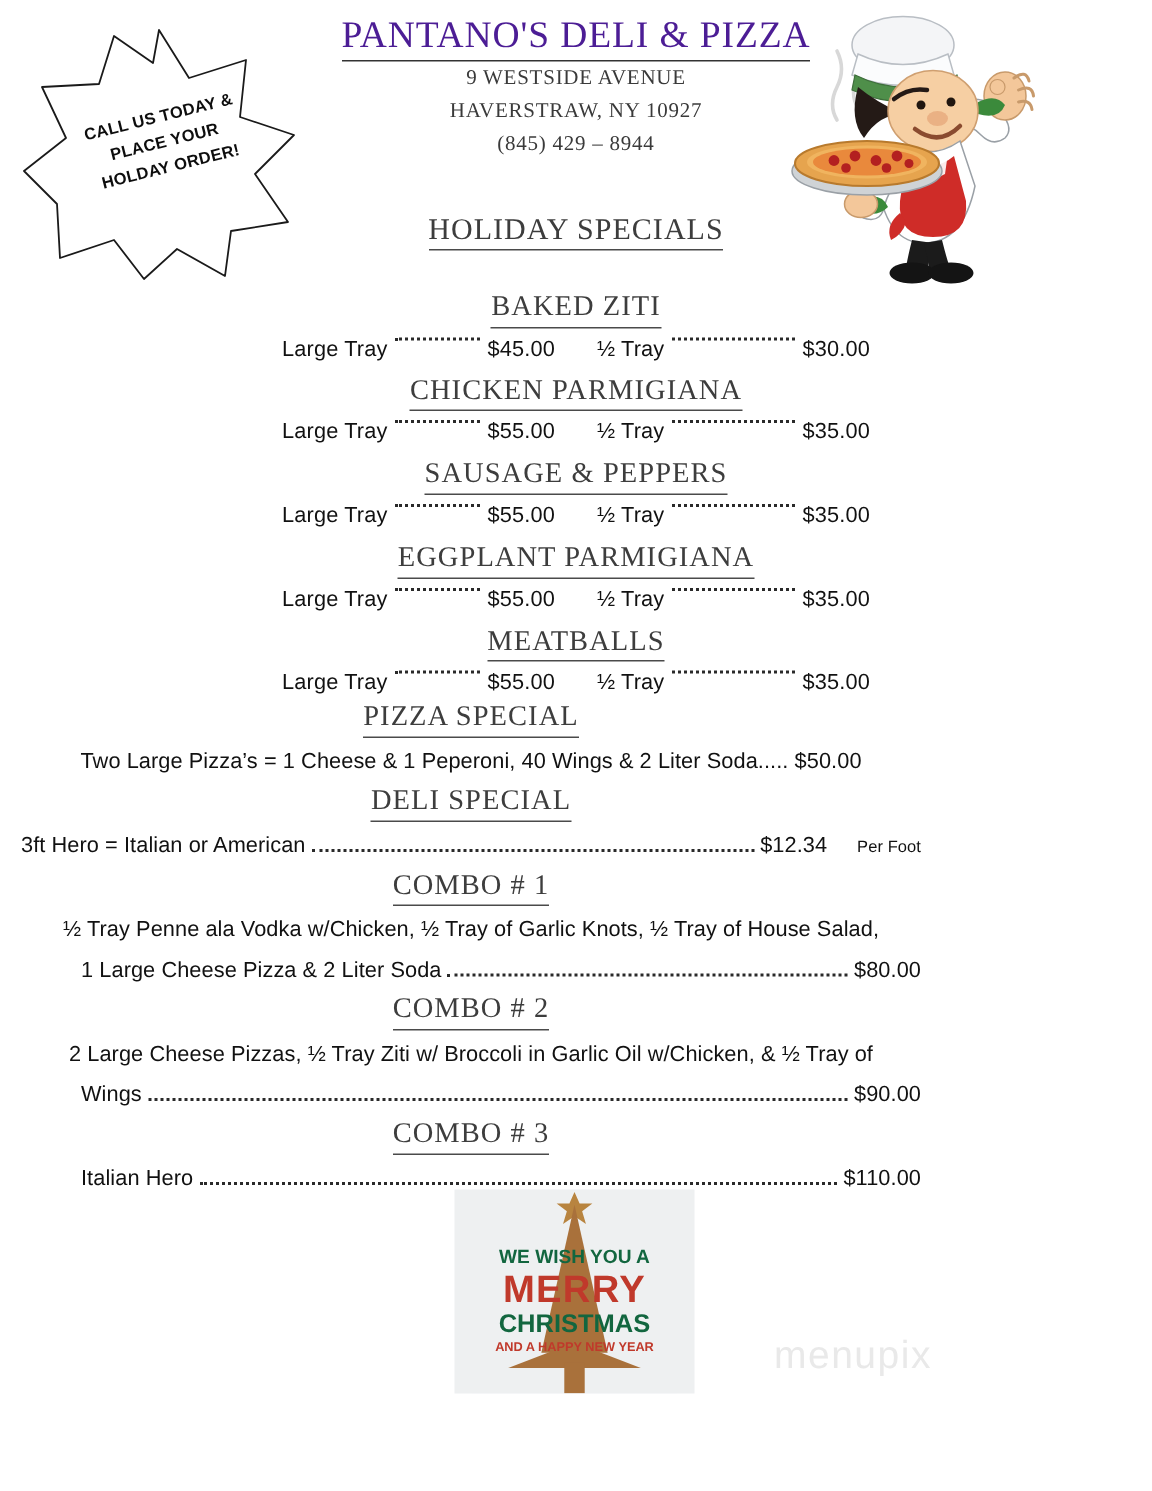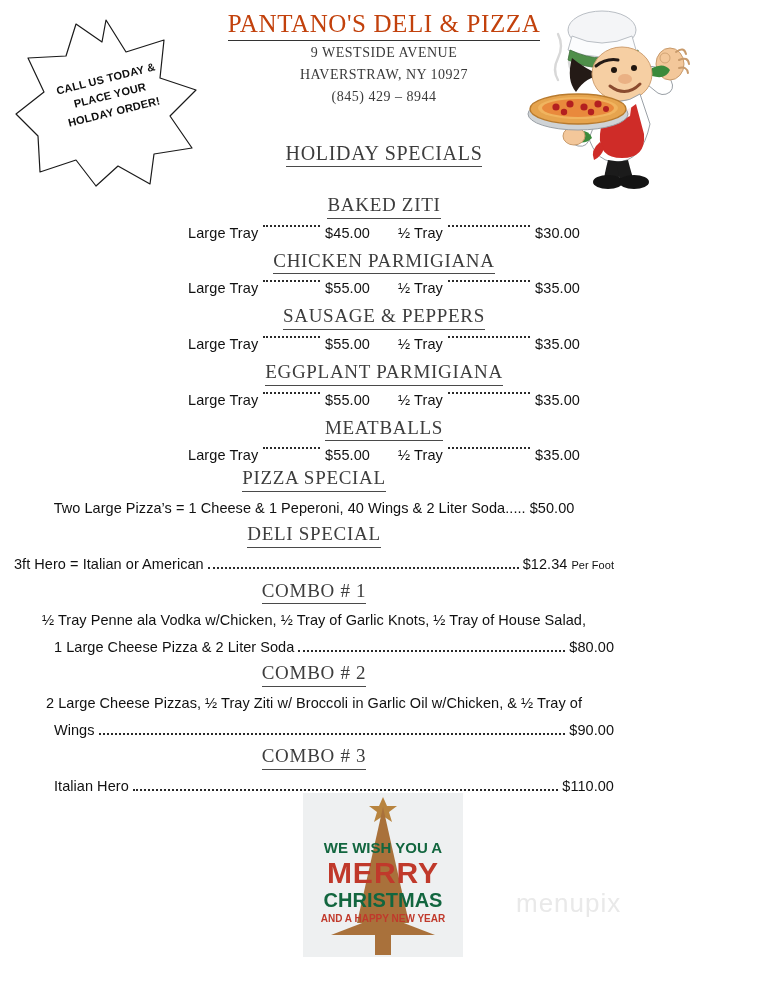--- a/index.html
+++ b/index.html
@@ -44,21 +44,21 @@
     width: 178px; height: 182px;
   }
   .chef svg { display: block; width: 100%; height: 100%; }
 
   
   .header { position: absolute; left: 0; top: 10px; width: 768px; text-align: center; }
   .shop-name {
     font-family: "Liberation Serif", serif;
     font-size: 25px;
     letter-spacing: .6px;
-    color: #c2410c;
+    color: #4c1d95;
     display: inline-block;
     border-bottom: 1.5px solid #333;
     padding-bottom: 1px;
     line-height: 1.15;
   }
   .addr-line {
     font-family: "Liberation Serif", serif;
     font-size: 14px;
     color: #3a3a3a;
     letter-spacing: .5px;
@@ -119,28 +119,28 @@
   .flow { display: flex; align-items: baseline; }
   .flow .txt { white-space: nowrap; }
   .flow .lead {
     flex: 1 1 auto;
     border-bottom: 2px dotted #2a2a2a;
     margin: 0 4px 4px 4px;
     min-width: 10px;
     height: 1px;
   }
   .flow .amt { white-space: nowrap; }
-  .perfoot { font-size: 11px; margin-left: 4px; }
+  .perfoot { font-size: 11px; margin-left: 20px; }
   .indent { padding-left: 40px; }
 
   
   .xmas {
     position: absolute;
     left: 303px; top: 793px;
-    width: 160px; height: 164px;
+    width: 160px; height: 136px;
     background: #eef0f1;
     overflow: hidden;
   }
   .xmas svg { display: block; width: 100%; height: 100%; }
 
   
   .watermark {
     position: absolute;
     left: 516px; top: 888px;
     font-size: 26px;

